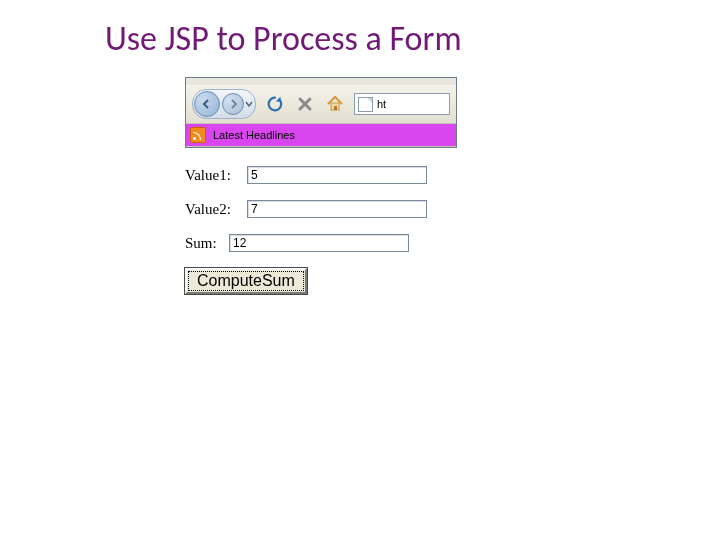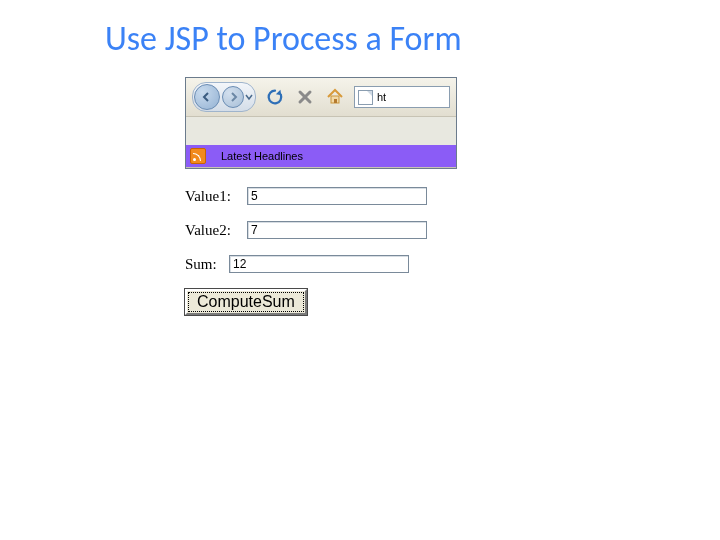--- a/index.html
+++ b/index.html
@@ -8,21 +8,21 @@
     font-family: "Segoe UI", Tahoma, Arial, sans-serif;
     background: #fff;
     width: 720px;
     height: 540px;
     overflow: hidden;
   }
   .slide-title {
     font-family: Calibri, "Segoe UI", Arial, sans-serif;
     font-size: 34px;
     font-weight: 400;
-    color: #3b82f6;
+    color: #701a75;
     margin: 18px 0 18px 105px;
   }
   .browser {
     width: 270px;
     margin-left: 185px;
     border: 1px solid #6b7b8c;
     background: #e8e8e0;
     font-family: Tahoma, Arial, sans-serif;
     font-size: 11px;
     color: #000;
@@ -66,20 +66,21 @@
     cursor: default;
   }
   .menubar span u { text-decoration: underline; }
   .navbar {
     background: linear-gradient(#f5f3ea, #e2ded0);
     border-bottom: 1px solid #c7c3b4;
     padding: 4px 6px;
     display: flex;
     align-items: center;
     gap: 8px;
+    margin-top: 7px;
   }
   .nav-arrows {
     display: flex;
     align-items: center;
     background: linear-gradient(#f3f6fa, #d4dde8);
     border: 1px solid #9fb4cc;
     border-radius: 14px;
     padding: 1px;
   }
   .nav-btn {
@@ -124,27 +125,26 @@
     border: 1px solid #8a9db0;
     position: relative;
     flex-shrink: 0;
   }
   .urlbox .page-icon::before {
     content:""; position:absolute; top:0; right:0; width:0; height:0;
     border-top: 5px solid #cfd9e4; border-left: 5px solid transparent;
   }
   .urlbox .urltext { font-size: 11px; color:#000; white-space: nowrap; }
   .bookbar {
-    background: #8b5cf6;
+    background: #d946ef;
     border-bottom: 1px solid #c7c3b4;
     padding: 3px 4px;
     display: flex;
     align-items: center;
-    gap: 15px;
-    margin-top: 28px;
+    gap: 7px;
   }
   .rss-icon {
     width: 14px; height: 14px;
     background: #f28a1c;
     border: 1px solid #c96400;
     border-radius: 2px;
     position: relative;
     flex-shrink: 0;
   }
   .rss-icon::before {

